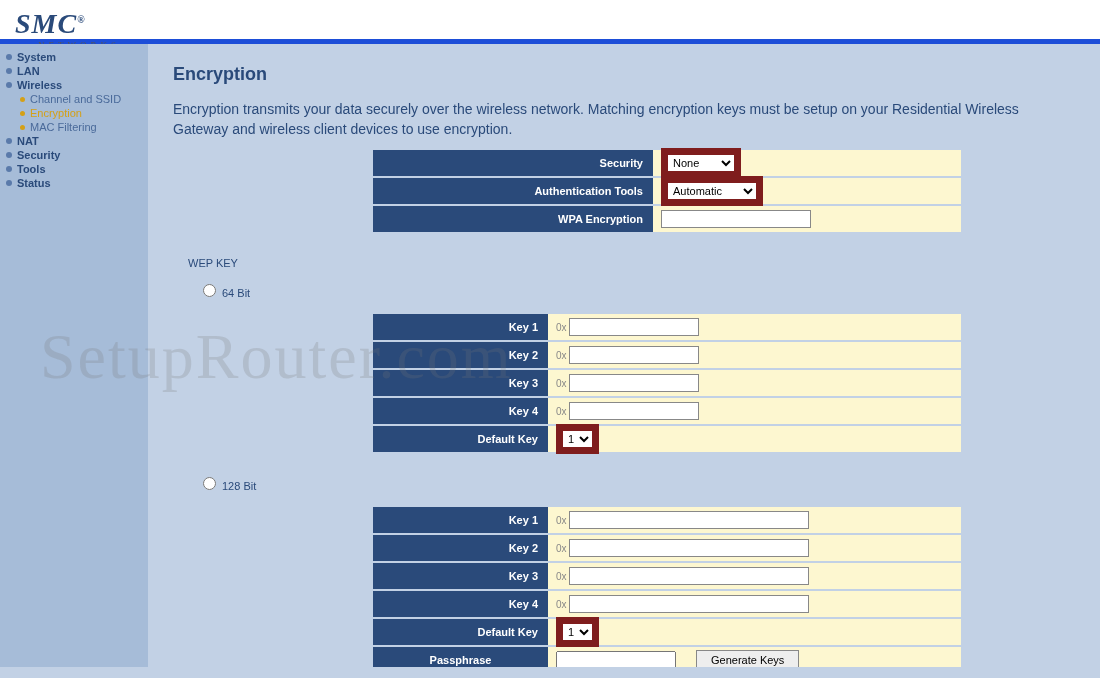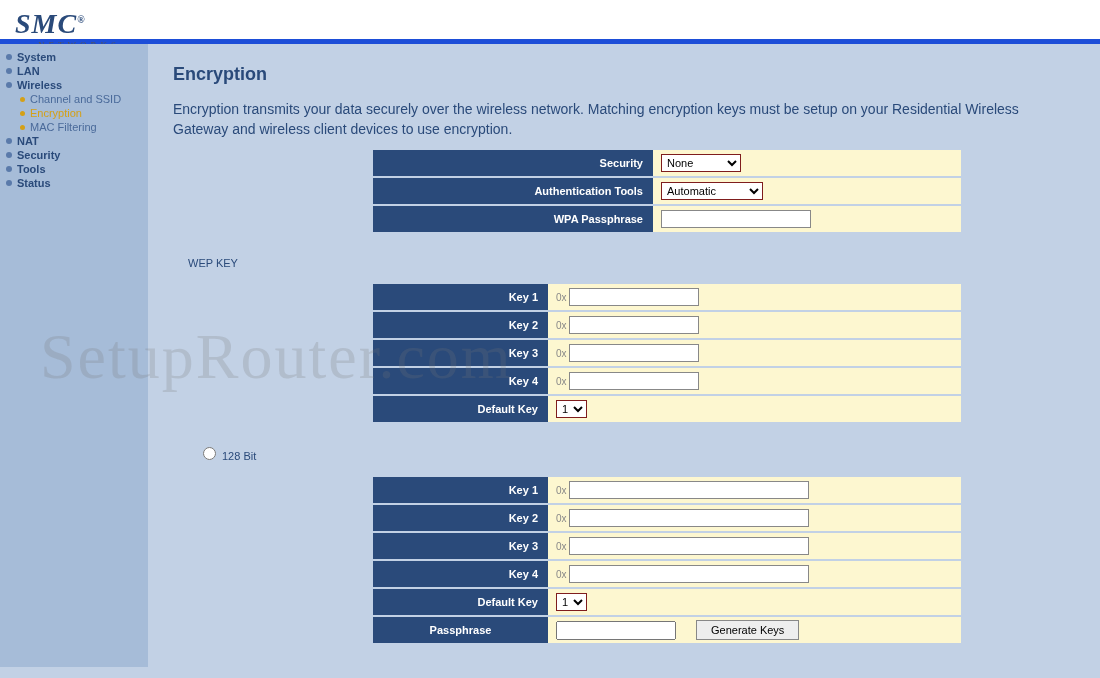--- a/index.html
+++ b/index.html
@@ -15,21 +15,21 @@
 .sidebar-item.active { color: #d4a017; }
 .bullet { width: 6px; height: 6px; border-radius: 50%; background: #5a7aaa; margin-right: 5px; flex-shrink: 0; }
 .sub .bullet { width: 5px; height: 5px; background: #d4a017; }
 .content { flex: 1; background: #c2d1e5; padding: 20px 25px; overflow-y: auto; }
 h1 { color: #2a4a7a; font-size: 18px; font-weight: bold; margin-bottom: 15px; }
 .desc { color: #2a4a7a; font-size: 14px; margin-bottom: 11px; line-height: 1.4; }
 .form-table { margin-left: 200px; border-spacing: 0 2px; }
 .form-row { display: flex; align-items: center; margin-bottom: 2px; }
 .label-cell { background: #2a4a7a; color: #fff; font-weight: bold; font-size: 11px; text-align: right; padding: 5px 10px; width: 280px; height: 26px; display: flex; align-items: center; justify-content: flex-end; }
 .input-cell { background: #fdf7d0; padding: 3px 8px; width: 308px; height: 26px; display: flex; align-items: center; }
-.input-cell select { font-size: 11px; background: #fff; border: 1px solid #7f1d1d; padding: 1px; }
+.input-cell select { font-size: 11px; background: #fff; border: 7px solid #7f1d1d; padding: 1px; }
 .input-cell input[type="text"] { font-size: 11px; border: 1px solid #888; padding: 2px; background: #fff; }
 .prefix { color: #888; font-size: 10px; margin-right: 2px; }
 .section-label { color: #2a4a7a; font-weight: normal; font-size: 11px; margin: 25px 0 15px 15px; }
 .radio-row { margin-left: 30px; margin-bottom: 15px; color: #2a4a7a; font-size: 11px; }
 .radio-row input { margin-right: 6px; }
 .passphrase-row .label-cell { width: 160px; justify-content: center; }
 .passphrase-row .btn-cell { background: #fdf7d0; padding: 3px 8px; height: 26px; display: flex; align-items: center; }
 .gen-btn { background: #eee; border: 1px solid #888; padding: 3px 14px; font-size: 11px; cursor: pointer; margin-left: 20px; }
 .watermark { position: absolute; top: 320px; left: 40px; font-size: 64px; color: rgba(120,120,120,0.22); font-family: "Times New Roman", serif; pointer-events: none; z-index: 10; letter-spacing: 2px; }
 </style>
@@ -98,29 +98,32 @@
             <select style="width:80px"><option>None</option></select>
           </div>
       </div>
       <div class="form-row">
         <div class="label-cell">Authentication Tools</div>
         <div class="input-cell">
             <select style="width:102px"><option>Automatic</option></select>
           </div>
       </div>
       <div class="form-row">
-        <div class="label-cell">WPA Passphrase</div>
+        <div class="label-cell">WPA Encryption</div>
         <div class="input-cell">
             <input type="text" style="width: 150px;" value="">
           </div>
       </div>
     </div>
 
     <div class="section-label">WEP KEY</div>
 
+    <div class="radio-row">
+      <input type="radio" name="wep" style=""><span>64 Bit</span>
+    </div>
 
     <div class="form-table">
       <div class="form-row">
           <div class="label-cell" style="width:175px">Key 1</div>
           <div class="input-cell" style="width:413px">
             <span class="prefix">0x</span>
             <input type="text" style="width: 130px;" value="">
           </div>
         </div>
       <div class="form-row">

